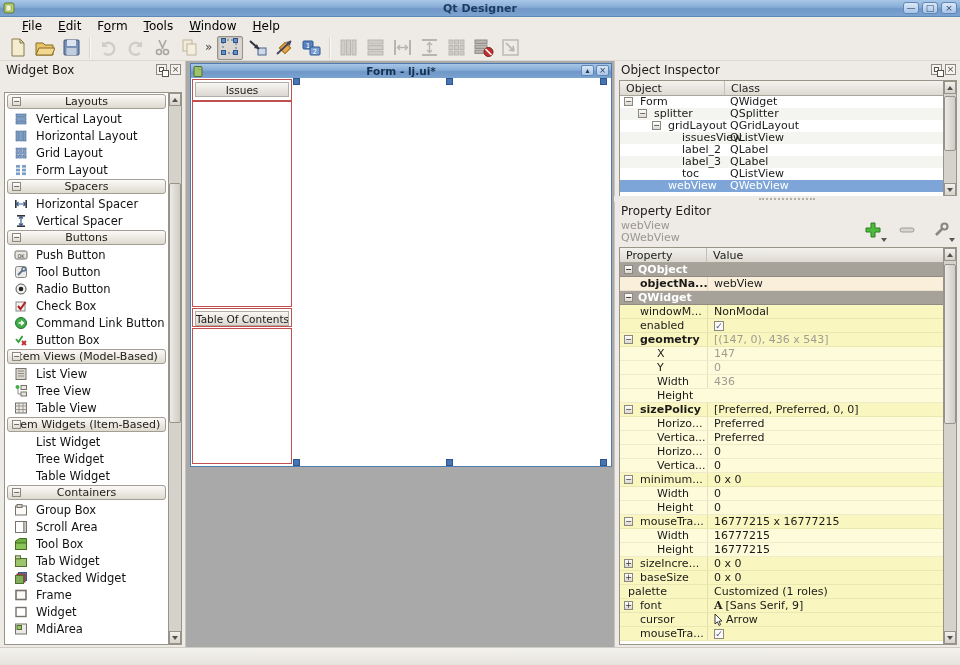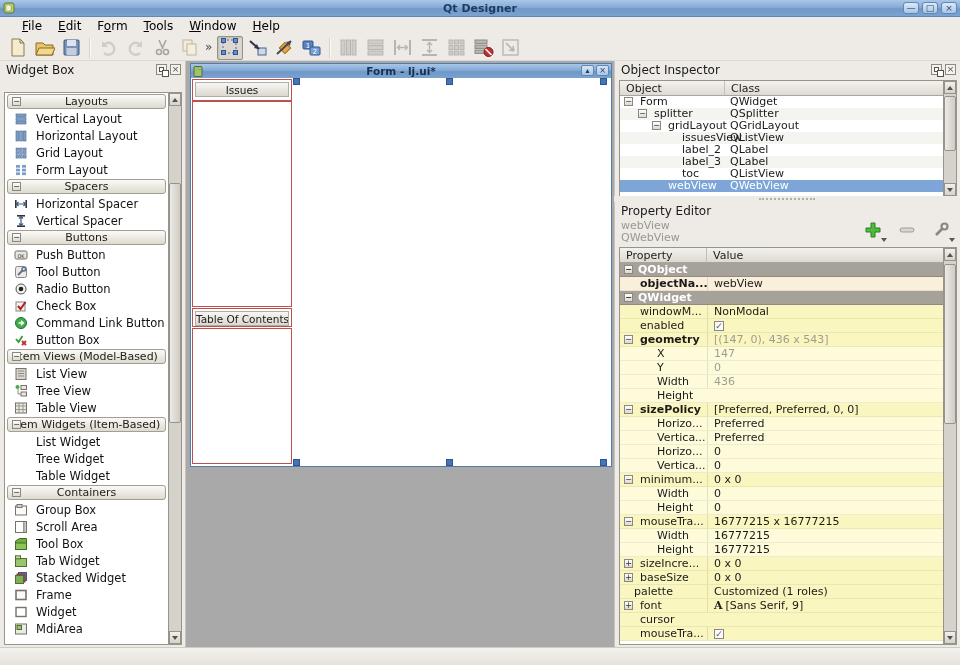--- a/index.html
+++ b/index.html
@@ -863,35 +863,43 @@
           </span>
         </div>
         <div class="pe-row lvl-top">
           <span class="exp">+</span>
           <span class="pe-name" style="padding-left: 20px;">baseSize</span>
           <span class="pe-val">
             <span>0 x 0</span>
           </span>
         </div>
         <div class="pe-row lvl-top">
-          <span class="pe-name" style="padding-left: 14px;">palette</span>
+          <span class="pe-name" style="padding-left: 8px;">palette</span>
           <span class="pe-val">
             <span>Customized (1 roles)</span>
           </span>
         </div>
         <div class="pe-row lvl-top">
           <span class="exp">+</span>
           <span class="pe-name" style="padding-left: 20px;">font</span>
           <span class="pe-val">
             <span class="font-a">A</span>
             <span>[Sans Serif, 9]</span>
           </span>
         </div>
         <div class="pe-row lvl-top">
           <span class="pe-name" style="padding-left: 20px;">cursor</span>
+          <span class="pe-val">
+            <span>
+              <svg width="9" height="12" viewBox="0 0 9 12">
+                <path d="M1 0 L1 10 L3.4 7.8 L5 11.4 L6.6 10.6 L5 7.2 L8 7 Z" fill="#fff" stroke="#222" stroke-width="0.9"></path>
+              </svg>
+            </span>
+            <span>Arrow</span>
+          </span>
         </div>
         <div class="pe-row lvl-top">
           <span class="pe-name" style="padding-left: 20px;">mouseTra...</span>
           <span class="pe-val">
             <span class="checkbox">✓</span>
           </span>
         </div>
       </div>
     <div class="sbar">
       <div class="sbtn up">

